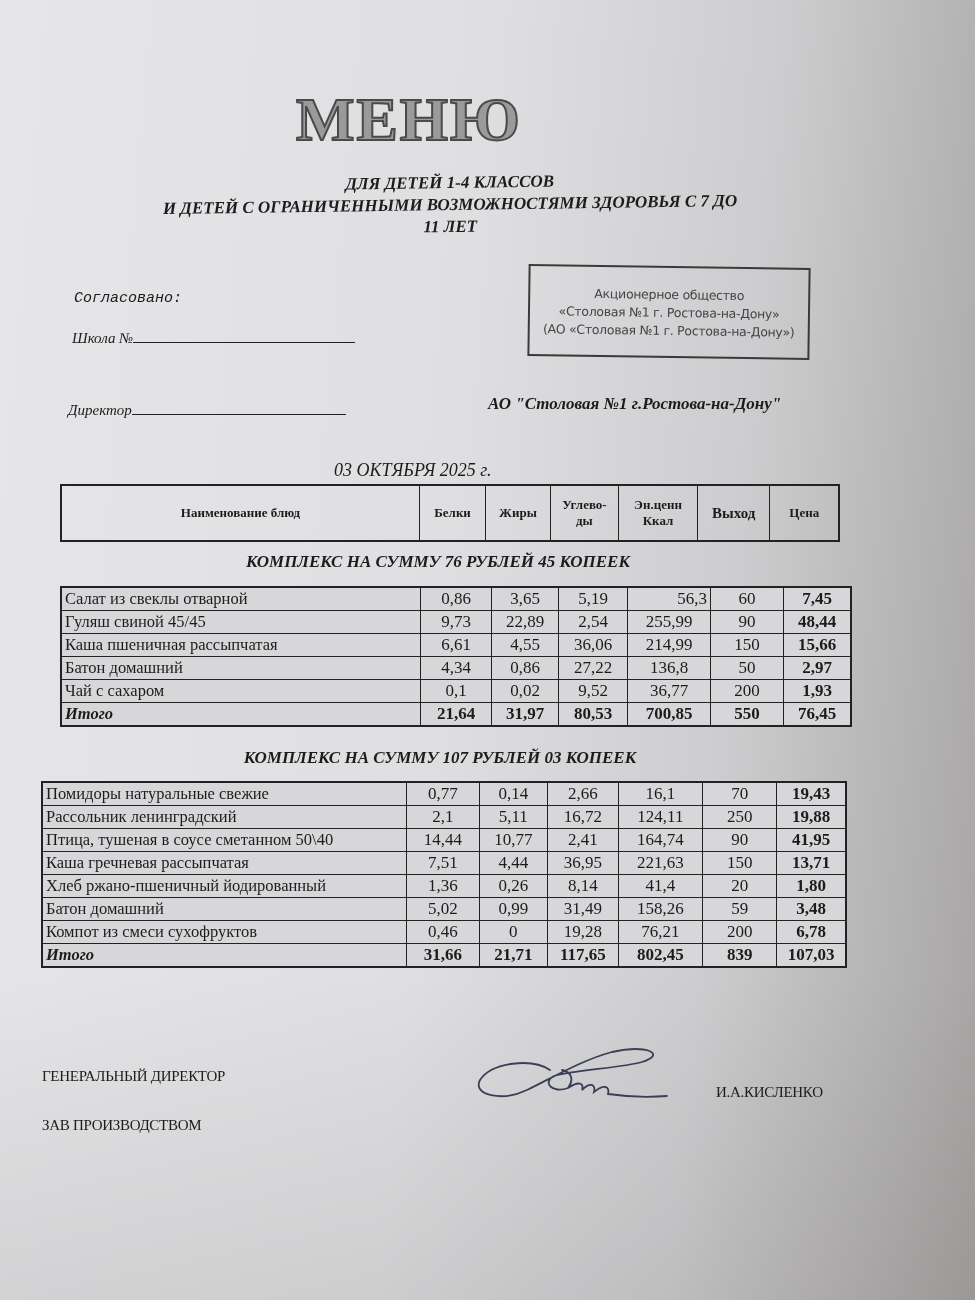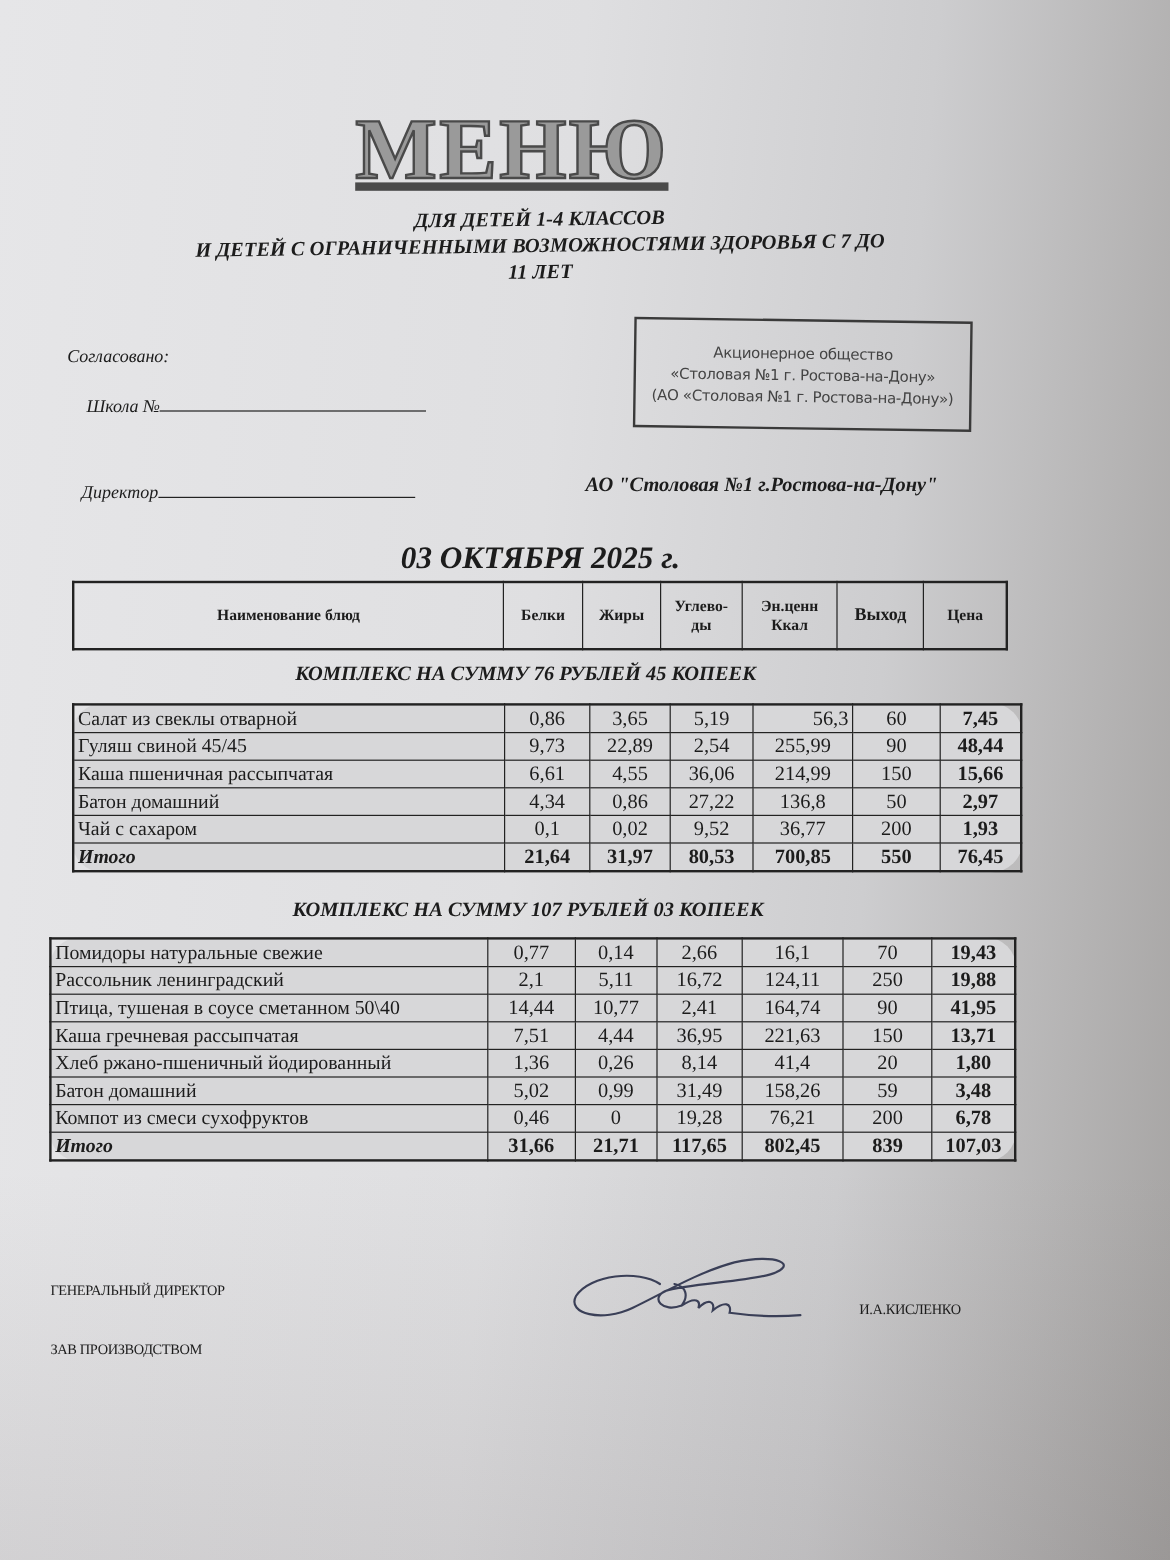--- a/index.html
+++ b/index.html
@@ -10,42 +10,42 @@
       color: #1c1c1c;
       position: relative;
     }
     .page {
       position: absolute; left: 0; top: 0; width: 975px; height: 1300px;
       background: linear-gradient(180deg, rgba(255,255,255,0.0) 0%, rgba(0,0,0,0.0) 75%, rgba(80,70,70,0.12) 100%),
                   linear-gradient(95deg, #e6e6e8 0%, #dfdfe1 45%, #cdcdcf 72%, #a5a3a2 100%);
     }
     .abs { position: absolute; }
     .title {
-      left: 296px; top: 88px; font-size: 72px; font-weight: bold;
+      left: 296px; top: 88px; font-size: 62px; font-weight: bold;
       letter-spacing: 2px; color: #9a9a9a;
       -webkit-text-stroke: 2px #4a4a4a;
-      font-family: "Liberation Serif", serif; line-height: 1; text-decoration: underline;
+      font-family: "Liberation Serif", serif; line-height: 1;
     }
     .subtitle {
       left: 70px; top: 172px; width: 760px; text-align: center;
       font-style: italic; font-weight: bold; font-size: 17px; line-height: 22px;
       transform: rotate(-0.8deg);
     }
     .label-it { font-style: italic; font-size: 15px; }
     .underline-field { display: inline-block; border-bottom: 1px solid #222; height: 14px; vertical-align: baseline; }
     .stamp {
       left: 528px; top: 266px; width: 278px; height: 88px;
       border: 2px solid #3a3a3a; transform: rotate(0.8deg);
       font-family: "DejaVu Sans", sans-serif; font-size: 12.5px; color: #444;
       text-align: center; display: flex; flex-direction: column; justify-content: center; gap: 3px;
       transform-origin: center; letter-spacing: -0.3px;
     }
     .org-name { left: 488px; top: 394px; font-style: italic; font-weight: bold; font-size: 17px; }
-    .date { left: 334px; top: 450px; font-style: italic; font-weight: bold; font-size: 26px; }
-    table { border-collapse: collapse; border-radius: 26px; }
+    .date { left: 334px; top: 460px; font-style: italic; font-weight: normal; font-size: 18px; }
+    table { border-collapse: collapse; }
     .hdr-table {
       position: absolute; left: 60px; top: 484px; width: 780px; height: 58px;
       border: 2px solid #222;
     }
     .hdr-table td {
       border: 1px solid #222; text-align: center; font-weight: bold;
       font-size: 13px; line-height: 16px; padding: 0 2px;
     }
     .section-title {
       font-style: italic; font-weight: bold; font-size: 17px; text-align: center;
@@ -54,36 +54,36 @@
       position: absolute; border: 2px solid #222; background: #d7d7d9;
     }
     .menu-table td {
       border: 1.5px solid #222; font-size: 17px; height: 22px; padding: 0 3px;
       text-align: center; line-height: 20px;
     }
     .menu-table td.name { text-align: left; font-size: 16.5px; }
     .menu-table td.price { font-weight: bold; }
     .menu-table tr.total td { font-weight: bold; }
     .menu-table tr.total td.name { font-style: italic; margin-top: 44px; }
-    .footer { font-size: 12px; font-family: "Liberation Serif", serif; letter-spacing: -0.3px; }
+    .footer { font-size: 15px; font-family: "Liberation Serif", serif; letter-spacing: -0.3px; }
   </style>
 </head>
 <body>
 
 <div class="page">
 
   <div class="abs title">МЕНЮ</div>
 
   <div class="abs subtitle">
     <div>ДЛЯ ДЕТЕЙ 1-4 КЛАССОВ</div>
     <div>И ДЕТЕЙ С ОГРАНИЧЕННЫМИ ВОЗМОЖНОСТЯМИ ЗДОРОВЬЯ С 7 ДО</div>
     <div>11 ЛЕТ</div>
   </div>
 
-  <div class="abs label-it" style="left:56px; top:290px;">Согласовано:</div>
+  <div class="abs label-it" style="left:74px; top:290px;font-family:Liberation Mono, monospace;">Согласовано:</div>
   <div class="abs label-it" style="left:68px; top:400px;">
     <span>Директор</span><span class="underline-field" style="width:214px;"></span>
   </div>
   <div class="abs label-it" style="left:72px; top:328px;">
     <span>Школа №</span><span class="underline-field" style="width:222px;"></span>
   </div>
 
   <div class="abs stamp">
     <div>Акционерное общество</div>
     <div>«Столовая №1 г. Ростова-на-Дону»</div>

